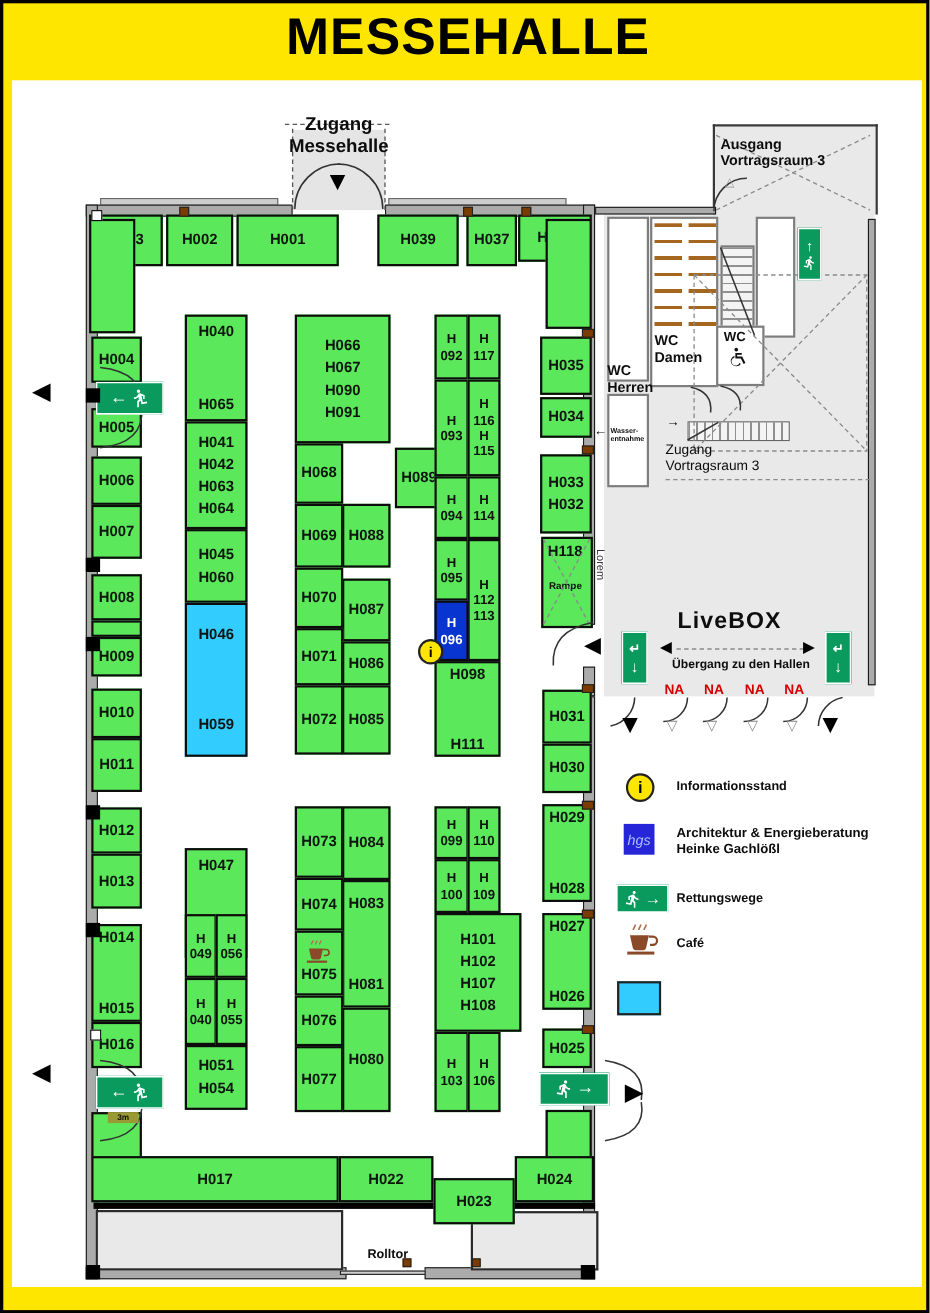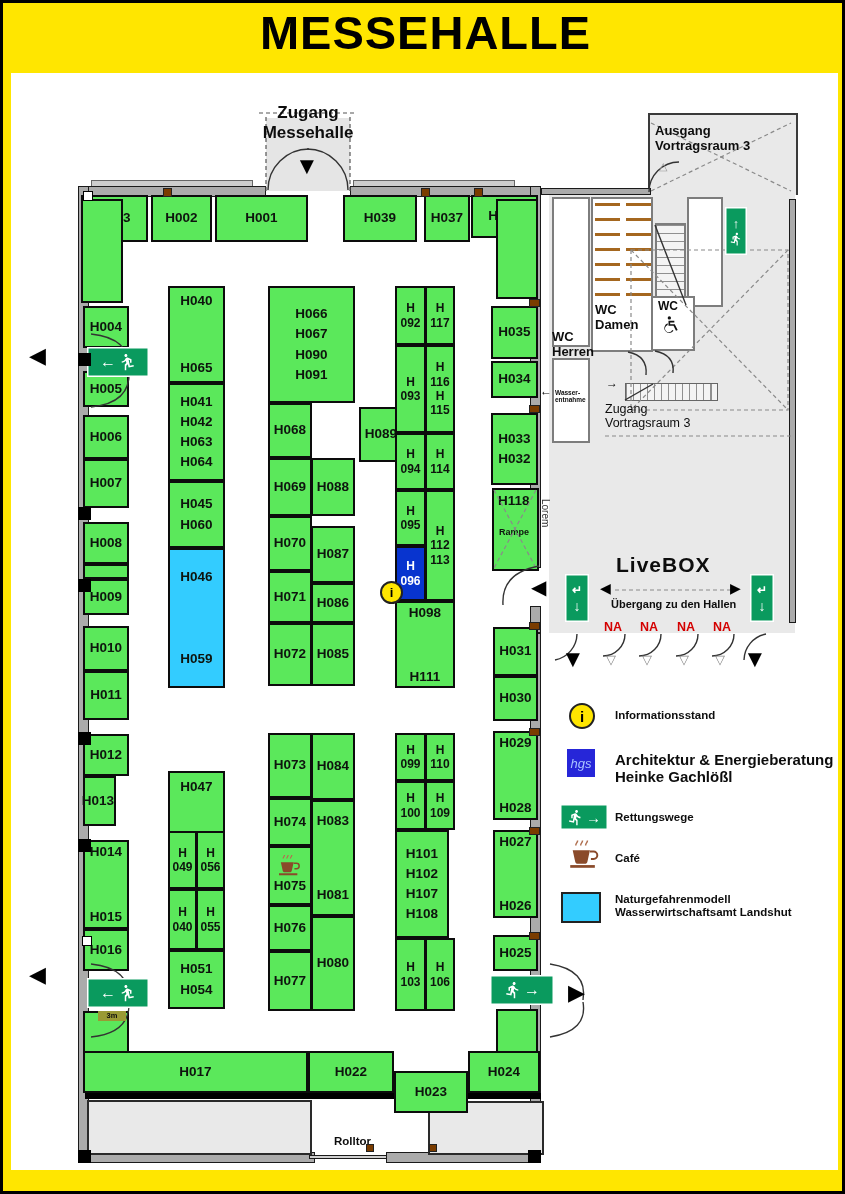--- a/index.html
+++ b/index.html
@@ -124,21 +124,21 @@
       </div>
       <div class="booth" style="left: 80px; top: 623px; width: 46px; height: 45px;">
         <span>H010</span>
       </div>
       <div class="booth" style="left: 80px; top: 668px; width: 46px; height: 49px;">
         <span>H011</span>
       </div>
       <div class="booth" style="left: 80px; top: 731px; width: 46px; height: 42px;">
         <span>H012</span>
       </div>
-      <div class="booth" style="left: 80px; top: 773px; width: 33px; height: 50px; align-items: flex-end;">
+      <div class="booth" style="left: 80px; top: 773px; width: 46px; height: 50px;">
         <span>H013</span>
       </div>
       <div class="booth spread" style="left: 80px; top: 837px; width: 46px; height: 89px;">
         <span>H014</span>
         <span>H015</span>
       </div>
       <div class="booth" style="left: 80px; top: 926px; width: 46px; height: 42px;">
         <span>H016</span>
       </div>
       <div class="booth" style="left: 80px; top: 1008px; width: 46px; height: 44px;"></div>
@@ -316,21 +316,21 @@
         <span>110</span>
       </div>
       <div class="booth narrow" style="left: 392px; top: 778px; width: 31px; height: 49px;">
         <span>H</span>
         <span>100</span>
       </div>
       <div class="booth narrow" style="left: 422px; top: 778px; width: 30px; height: 49px;">
         <span>H</span>
         <span>109</span>
       </div>
-      <div class="booth" style="left: 392px; top: 827px; width: 54px; height: 108px;">
+      <div class="booth" style="left: 392px; top: 827px; width: 79px; height: 108px;">
         <span>H101</span>
         <span>H102</span>
         <span>H107</span>
         <span>H108</span>
       </div>
       <div class="booth narrow" style="left: 392px; top: 935px; width: 31px; height: 73px;">
         <span>H</span>
         <span>103</span>
       </div>
       <div class="booth narrow" style="left: 422px; top: 935px; width: 30px; height: 73px;">
@@ -527,37 +527,33 @@
   <div class="opn" style="left:79px;top:933px;width:10px;height:10px"></div>
   <div class="opn" style="left:80px;top:188px;width:10px;height:10px"></div>
 
   <div class="info-badge" style="left:566px;top:700px;width:26px;height:26px;font-size:15px">
       <span>i</span>
     </div>
   <div class="txt" style="left:612px;top:706px;font-size:11.5px">Informationsstand</div>
   <div class="hgs" style="left:564px;top:746px;width:28px;height:28px">
       <span>hgs</span>
     </div>
-  <div class="txt" style="left:612px;top:748px;font-size:15px">
+  <div class="txt" style="left:612px;top:748px;font-size:12px">
     <span>Architektur &amp; Energieberatung</span>
       <span>Heinke Gachlößl</span>
   </div>
   <div class="exitsign" style="left:557px;top:801px;width:48px;height:26px">
     <svg viewBox="0 0 24 24" width="17" height="17">
         <path fill="#fff" d="M13.49 5.48c1.1 0 2-.9 2-2s-.9-2-2-2-2 .9-2 2 .9 2 2 2zM9.89 19.38l1-4.4 2.1 2v6h2v-7.5l-2.1-2 .6-3c1.3 1.5 3.3 2.5 5.5 2.5v-2c-1.9 0-3.5-1-4.3-2.4l-1-1.6c-.4-.6-1-1-1.7-1-.3 0-.5.1-.8.1l-5.2 2.2v4.7h2v-3.4l1.8-.7-1.6 8.1-4.9-1-.4 2 7 1.4z"></path>
       </svg>
     <span style="font-size:15px">→</span>
   </div>
   <div class="txt" style="left:612px;top:808px;font-size:11.5px">Rettungswege</div>
   <svg style="position:absolute;left:566px;top:835px" width="32" height="32" viewBox="0 0 26 24">
     <path d="M3 9h14l-2 9c-.2 1-1 2-2.2 2H7.2c-1.2 0-2-1-2.2-2L3 9z" fill="#8a4a2a"></path>
     <path d="M17 10h3a3 3 0 0 1 0 6h-2.2" fill="none" stroke="#8a4a2a" stroke-width="1.6"></path>
     <rect x="1" y="21" width="20" height="2.2" fill="#8a4a2a"></rect>
     <path d="M7 1c0 2-1.5 2-1.5 4M11 1c0 2-1.5 2-1.5 4M15 1c0 2-1.5 2-1.5 4" stroke="#b07050" stroke-width="1.2" fill="none"></path>
   </svg>
   <div class="txt" style="left:612px;top:849px;font-size:11.5px">Café</div>
   <div class="swatch" style="left:558px;top:889px;width:40px;height:31px"></div>
-  <div class="txt" style="left:612px;top:890px;font-size:11.5px">
-    <span>Naturgefahrenmodell</span>
-      <span>Wasserwirtschaftsamt Landshut</span>
-  </div>
 
 </div>
 
 </body></html>

